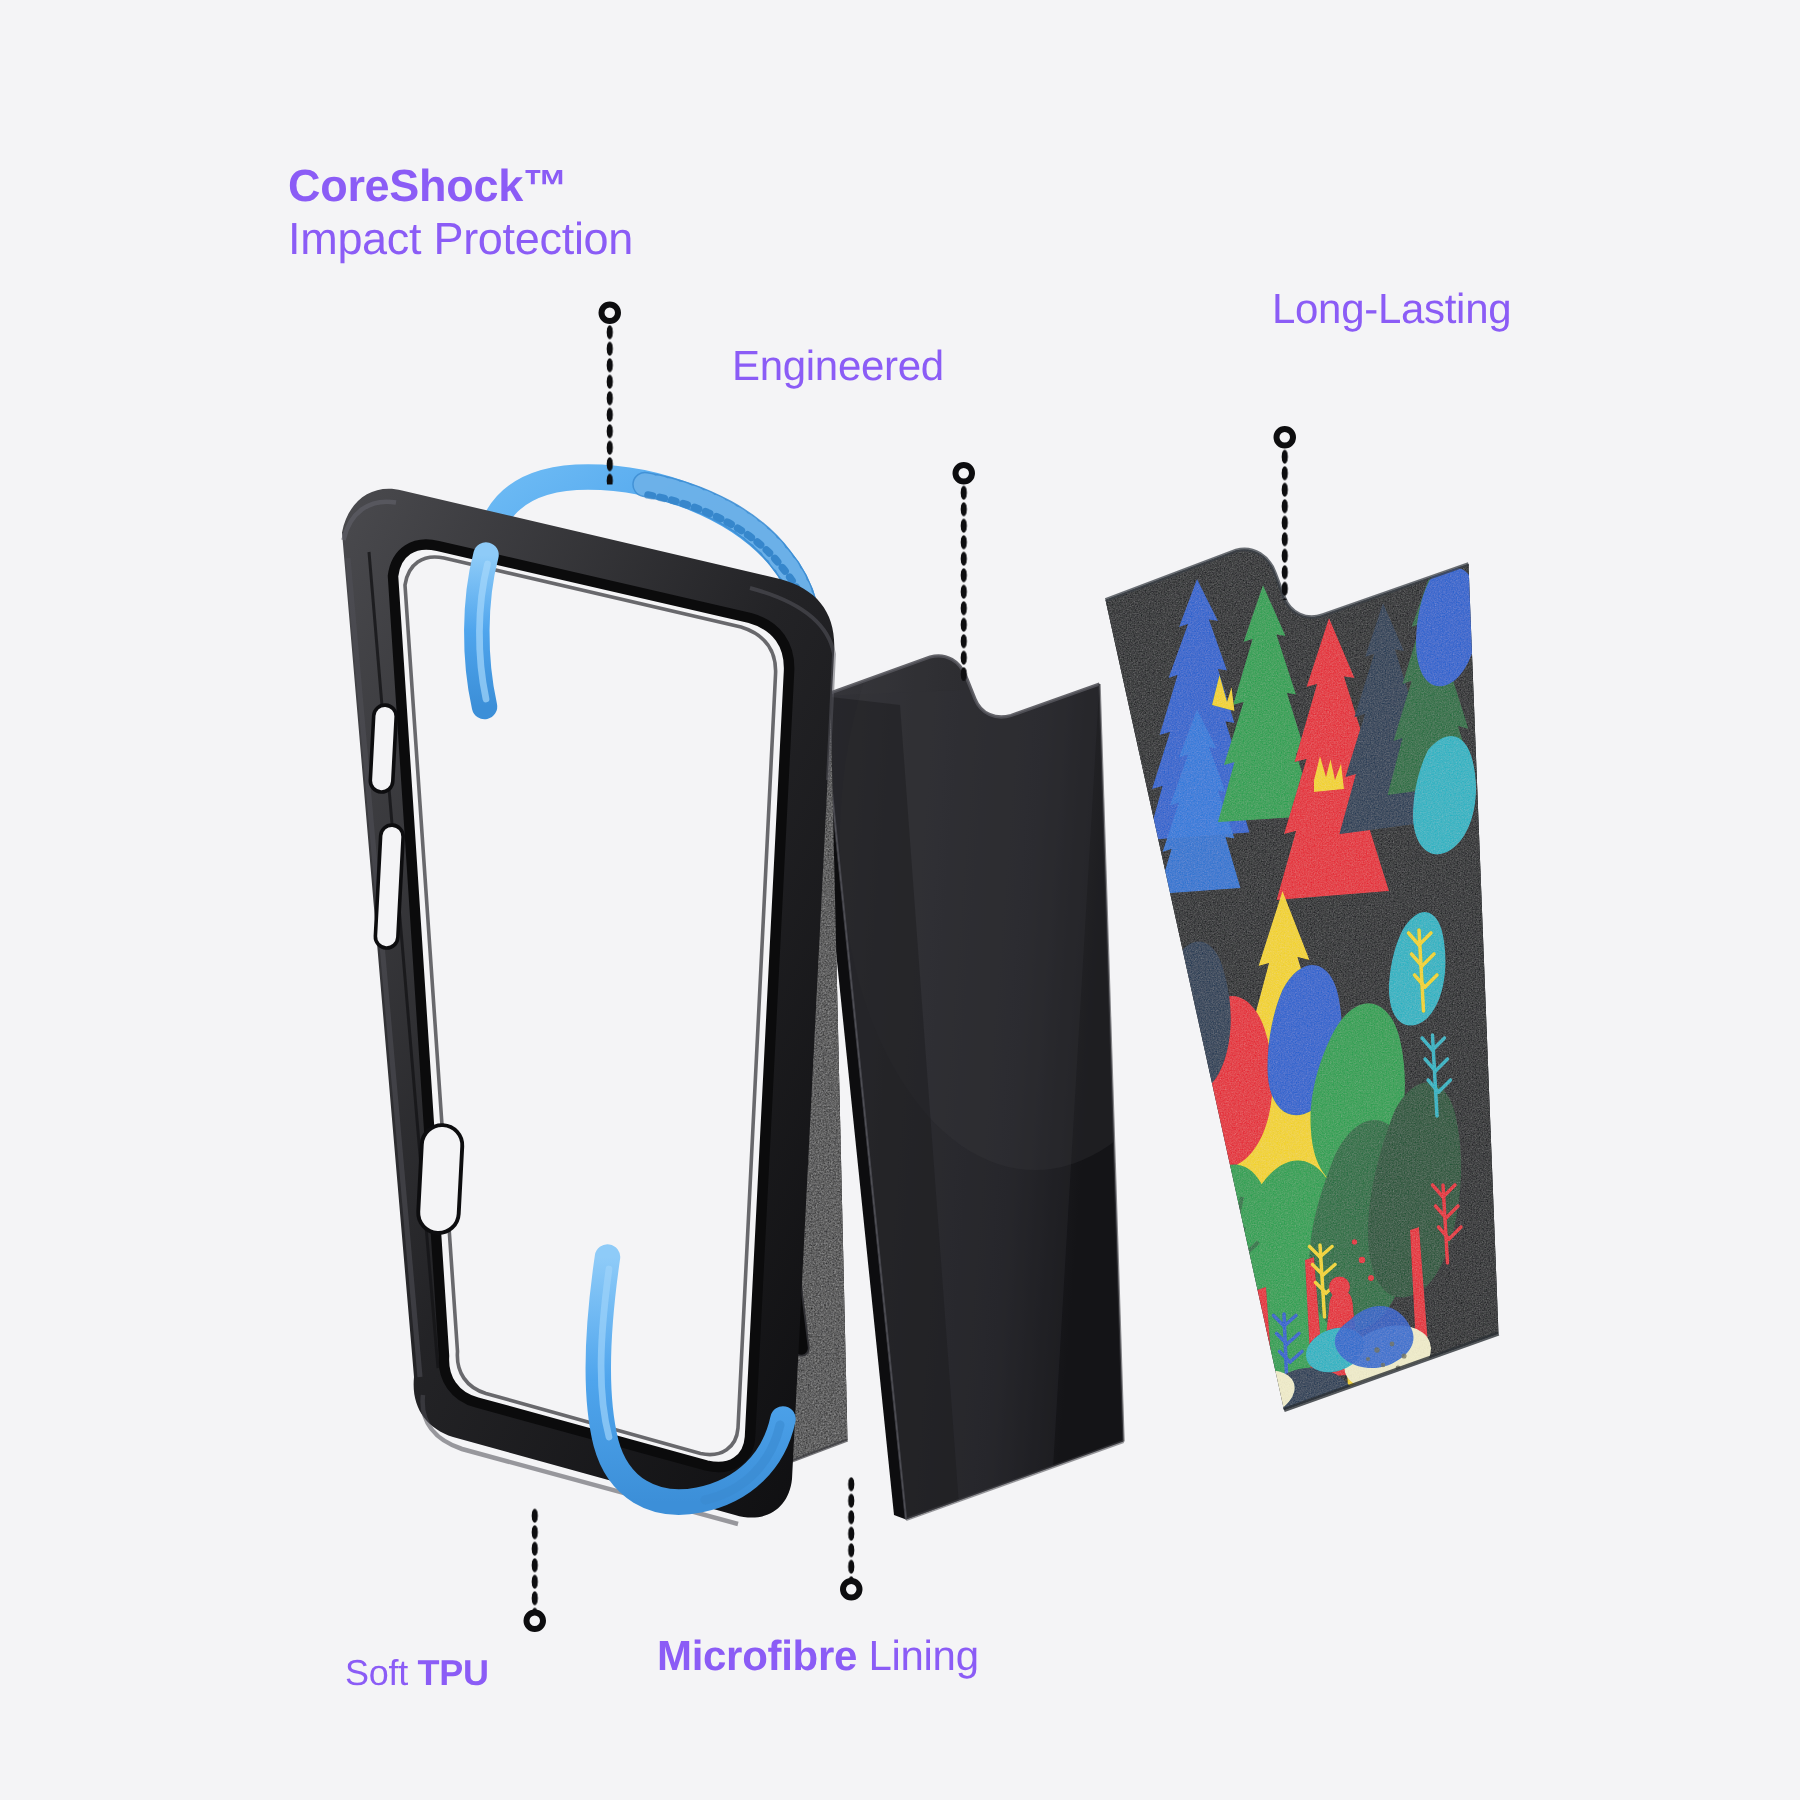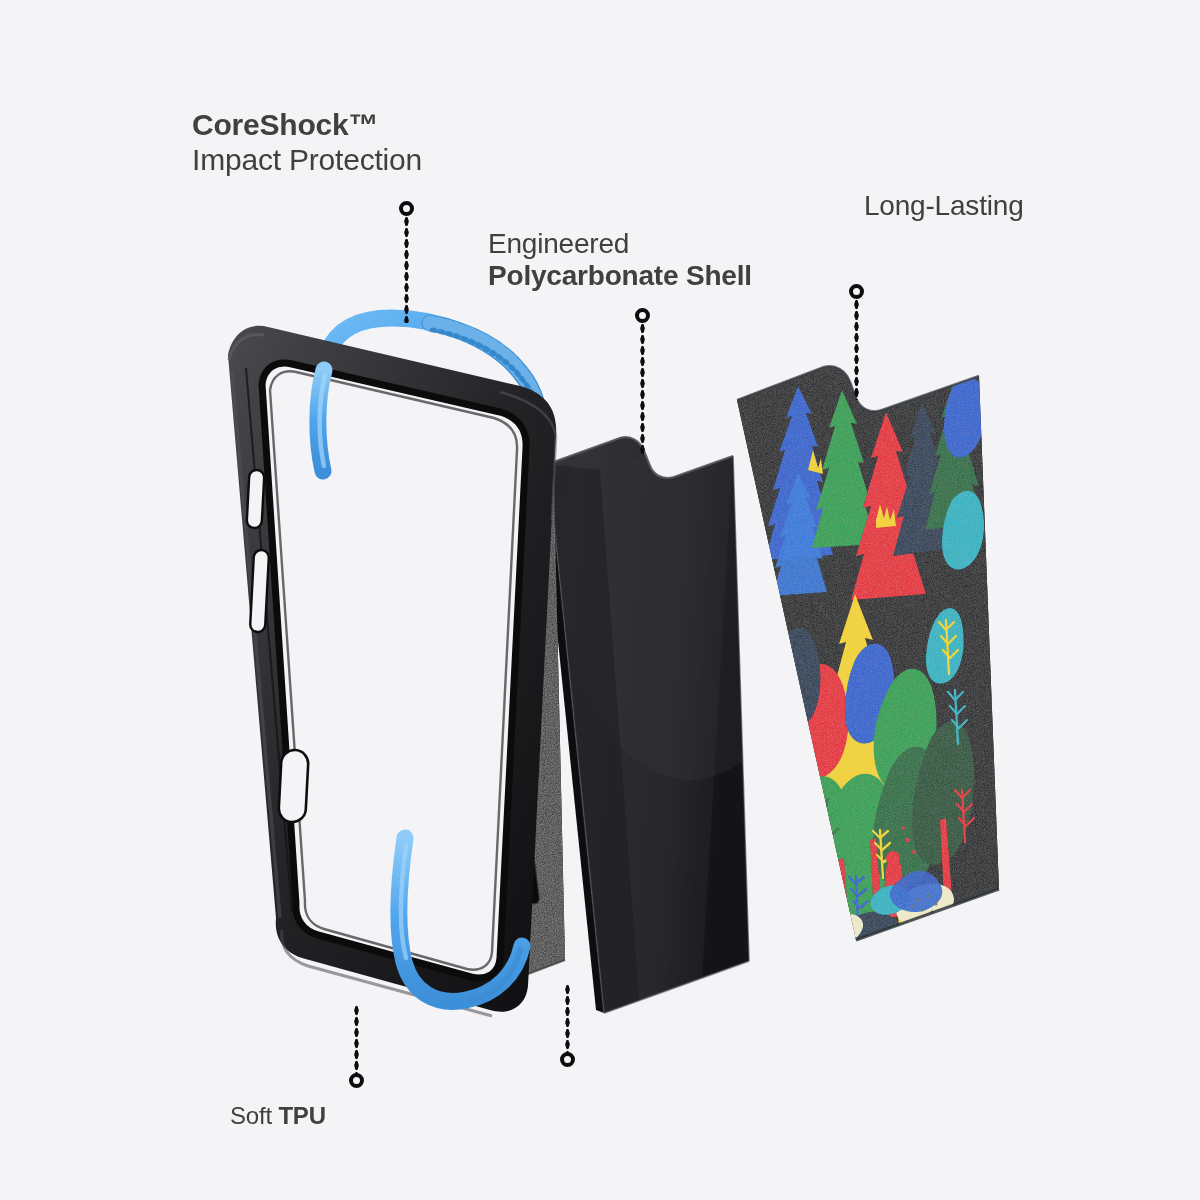--- a/index.html
+++ b/index.html
@@ -18,34 +18,34 @@
     position: absolute;
     inset: 0;
     width: 1200px;
     height: 1200px;
   }
   .layer { position: absolute; }
 
   
   .label {
     position: absolute;
-    color: #404040;
+    color: #8b5cf6;
     line-height: 1.16;
     white-space: nowrap;
     letter-spacing: -0.2px;
   }
   .label .ln { display: block; }
   .ln.light { font-weight: 400; }
   .ln.bold  { font-weight: 700; }
   .ln .bold { font-weight: 700; }
   .ln .light { font-weight: 400; }
 
   #label-coreshock   { left: 192px; top: 108px; font-size: 30px; }
-  #label-polycarb    { left: 488px; top: 228px; font-size: 28px; }
-  #label-antifade    { left: 848px; top: 190px; font-size: 28px; text-align: center; margin-left: 16px;}
+  #label-polycarb    { left: 488px; top: 228px; font-size: 28px; text-align: center; }
+  #label-antifade    { left: 848px; top: 190px; font-size: 28px; text-align: center;}
   #label-tpu         { left: 230px; top: 1102px; font-size: 24px; }
   #label-microfibre  { left: 438px; top: 1088px; font-size: 28px; }
 
   
   .leader { position: absolute; }
   .leader .dots {
     position: absolute;
     left: 0; top: 0;
     width: 5px;
     background-image: radial-gradient(#0d0d0f 1.9px, rgba(0,0,0,0) 2.3px);
@@ -466,27 +466,31 @@
     <div class="ring" style="top:68px;"></div>
   </div>
 
   <div class="label" id="label-coreshock">
     <span class="ln bold">CoreShock™</span>
     <span class="ln light">Impact Protection</span>
   </div>
 
   <div class="label" id="label-polycarb">
     <span class="ln light">Engineered</span>
-    <span class="ln bold">Polycarbonate Shell</span>
   </div>
 
   <div class="label" id="label-antifade">
     <span class="ln light">Long-Lasting</span>
   </div>
 
   <div class="label" id="label-tpu">
     <span class="ln">
       <span class="light">Soft </span><span class="bold">TPU</span>
     </span>
   </div>
 
+  <div class="label" id="label-microfibre">
+    <span class="ln">
+      <span class="bold">Microfibre </span><span class="light">Lining</span>
+    </span>
+  </div>
 
 </div>
 
 </body></html>

